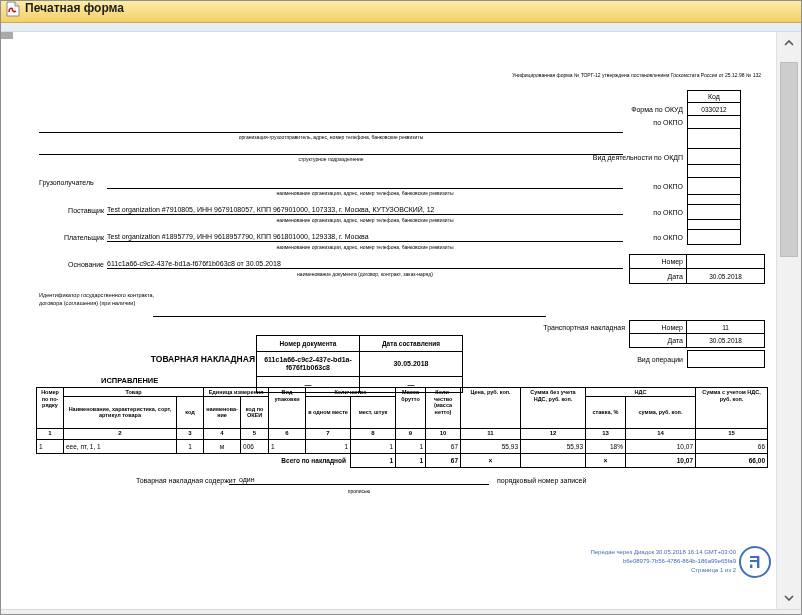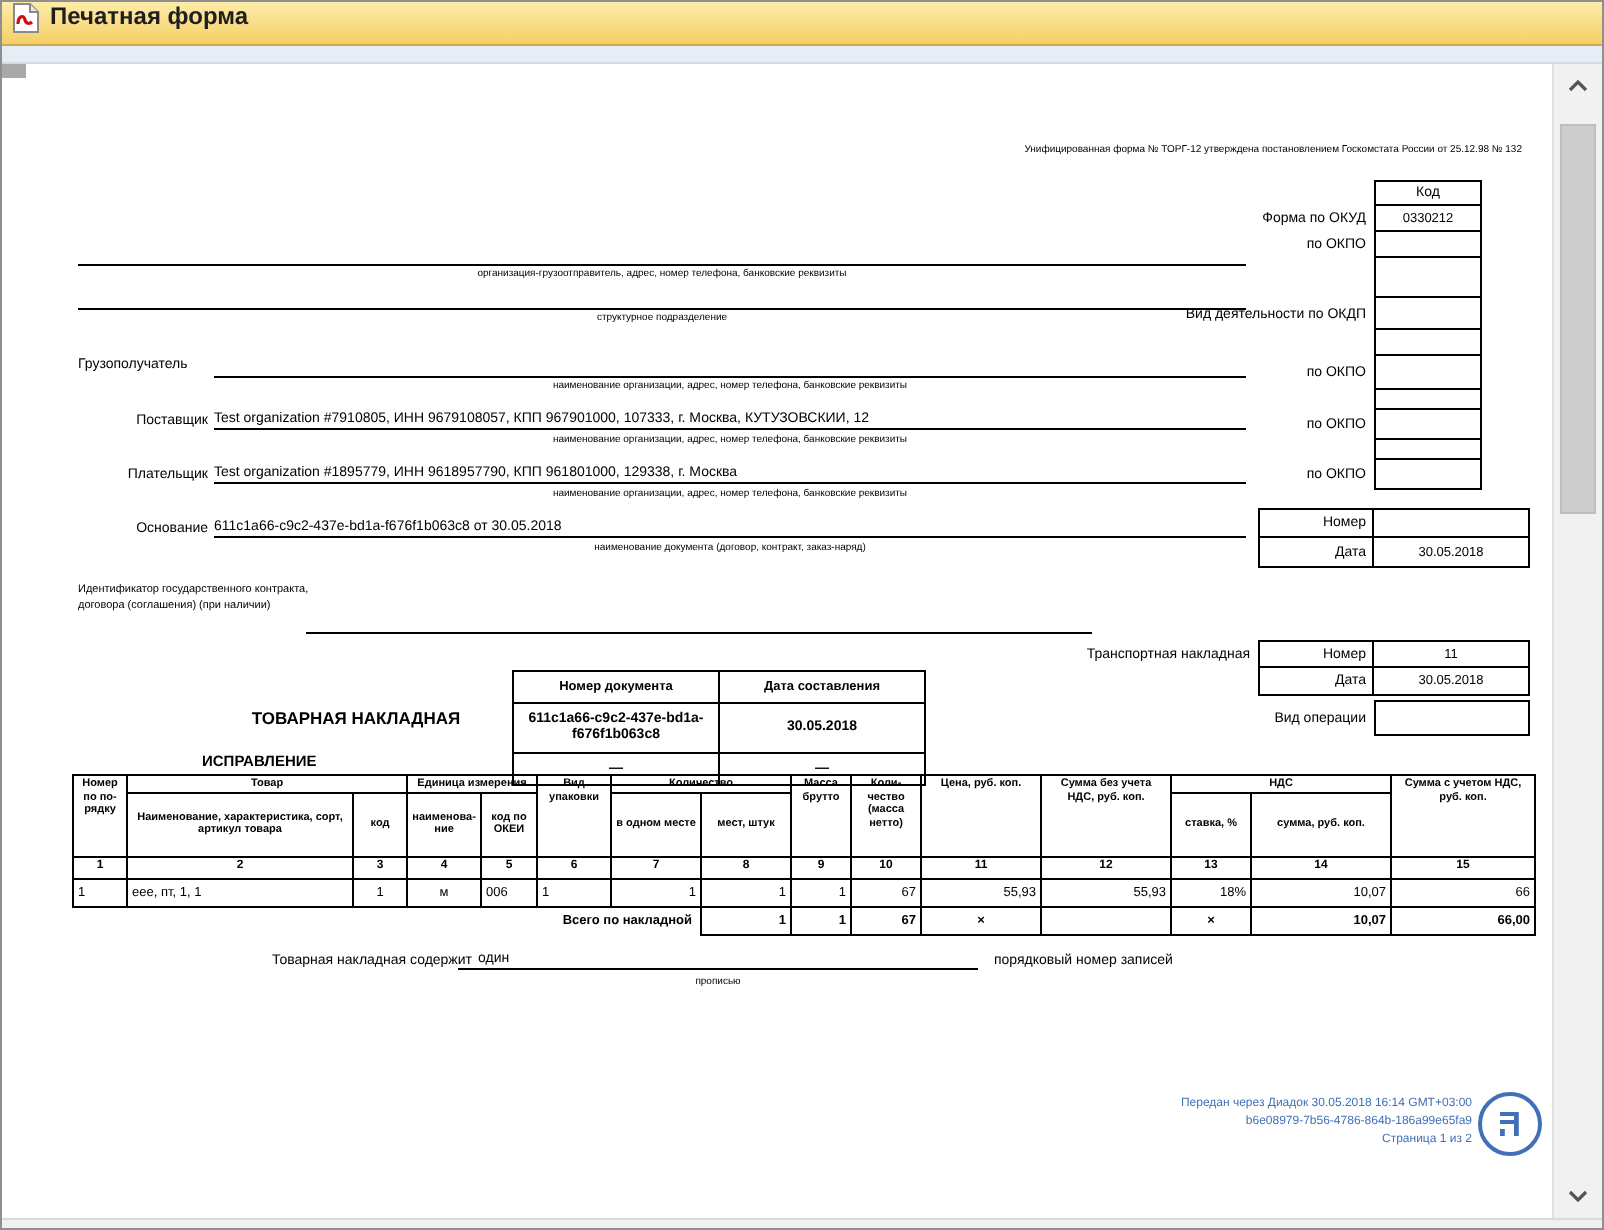--- a/index.html
+++ b/index.html
@@ -33,21 +33,21 @@
   .oplbl{flex:1;display:flex;align-items:center;justify-content:flex-end;padding-right:4px;font-size:7px;}
   .opval{width:78px;box-sizing:border-box;border:1px solid #000;}
   
   .flbl{position:absolute;font-size:7px;white-space:nowrap;}
   .flbl-r{position:absolute;left:20px;width:83px;text-align:right;font-size:7px;}
   .fline{position:absolute;border-bottom:1px solid #000;height:8px;}
   .fval{position:absolute;left:106px;width:516px;font-size:7px;border-bottom:1px solid #000;padding-bottom:1px;white-space:nowrap;overflow:hidden;}
   .cap{position:absolute;font-size:5px;text-align:center;}
   .gov{position:absolute;left:38px;top:259px;width:116px;font-size:5.5px;line-height:8px;}
   
-  .doctitle{position:absolute;left:100px;top:322px;width:154px;text-align:center;font-weight:bold;font-size:8.5px;}
+  .doctitle{position:absolute;left:100px;top:322px;width:154px;text-align:right;font-weight:bold;font-size:8.5px;}
   .corrlbl{position:absolute;left:100px;top:344px;width:154px;text-align:left;font-weight:bold;font-size:7.5px;}
   .mt{position:absolute;left:255px;top:303px;border-collapse:collapse;table-layout:fixed;}
   .mt td{border:1px solid #000;text-align:center;vertical-align:middle;width:100px;}
   .mt .mth{height:13px;font-size:6.5px;font-weight:bold;}
   .mt .mtv{height:22px;font-size:7px;font-weight:bold;line-height:8px;}
   .mt .mtc{height:13px;font-size:7px;font-weight:bold;}
   
   .gt{position:absolute;left:35px;top:355px;border-collapse:collapse;table-layout:fixed;width:731px;}
   .gt th,.gt td{border:1px solid #000;padding:0 2px;overflow:hidden;}
   .gt thead th{font-size:5.5px;font-weight:bold;line-height:6.5px;text-align:center;}

